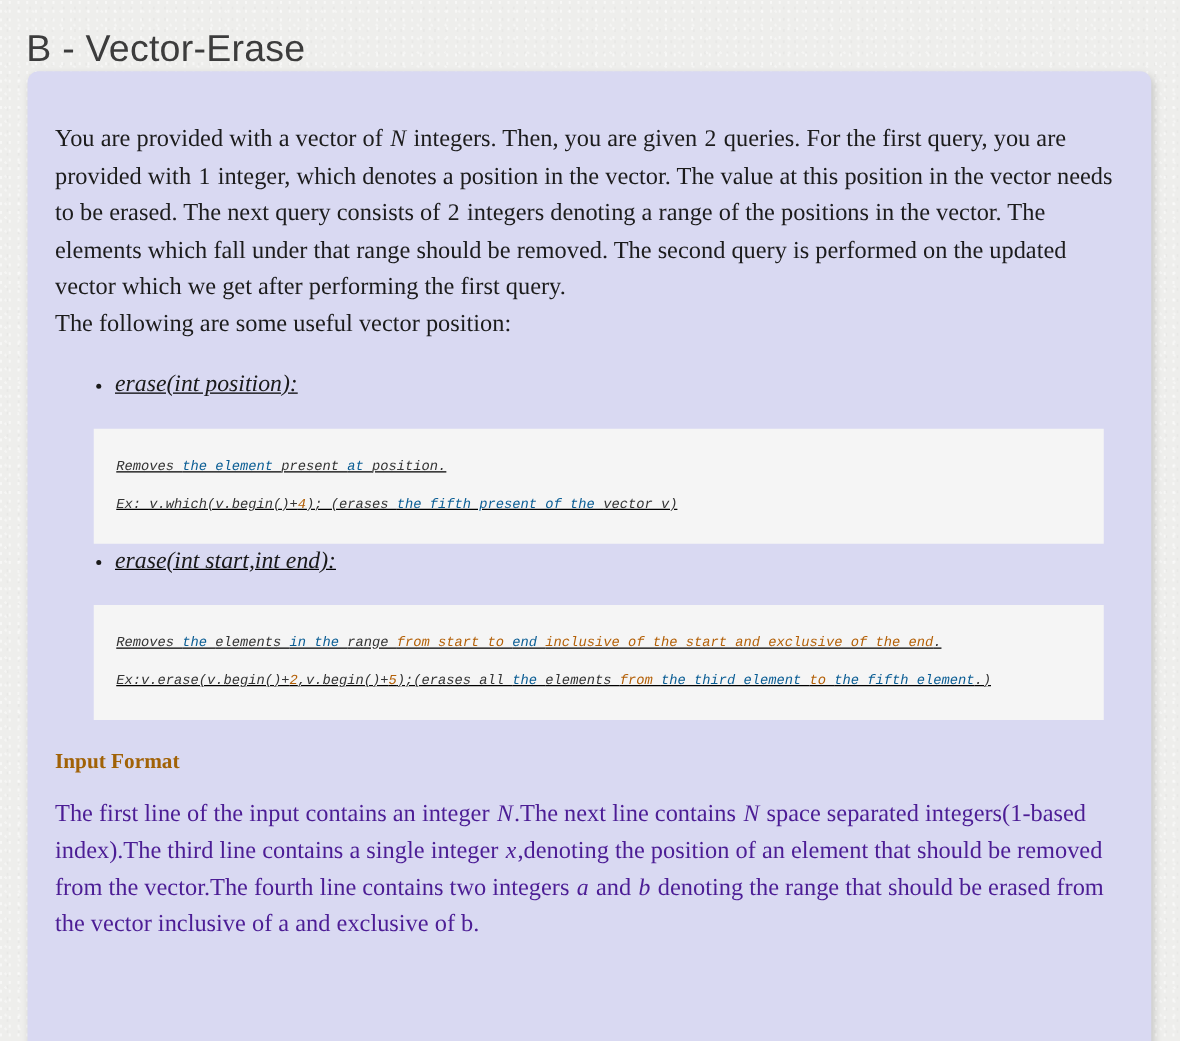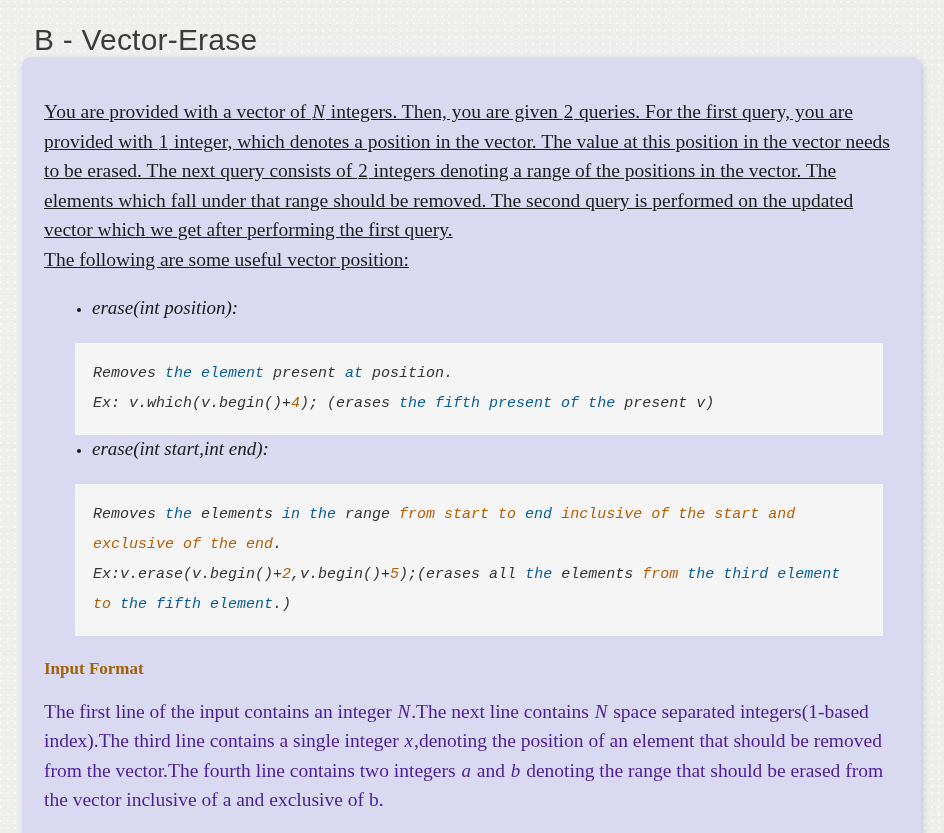--- a/index.html
+++ b/index.html
@@ -21,21 +21,21 @@
     background-color: #eeeeec;
     background-image:
       radial-gradient(circle at 13% 27%, rgba(255,255,255,.55) 0 1px, transparent 1px),
       radial-gradient(circle at 67% 71%, rgba(0,0,0,.022) 0 1px, transparent 1px),
       radial-gradient(circle at 41% 83%, rgba(255,255,255,.4) 0 1px, transparent 1px);
     background-size: 7px 7px, 9px 9px, 11px 11px;
   }
 
   .page-title {
     position: absolute;
-    left: 34px;
+    left: 21px;
     top: -2px;
     font-family: "Liberation Sans", "DejaVu Sans", sans-serif;
     font-size: 30px;
     font-weight: 400;
     color: #3c3c3c;
     letter-spacing: 0.2px;
     line-height: 44px;
     white-space: nowrap;
   }
 
@@ -53,47 +53,47 @@
     overflow: hidden;
   }
 
   .statement {
     font-size: 19.5px;
     line-height: 29.6px;
     color: #1c1c1c;
     text-align: left;
     margin: 0;
     padding: 0 0 0 0;
-    text-decoration: underline;
   }
   .statement .mjx { font-family: "Liberation Serif","DejaVu Serif",serif; font-style: italic; font-size: 19px; padding: 0 1px; }
   .statement .mjx-num { font-family: "Liberation Serif","DejaVu Serif",serif; font-style: normal; font-size: 19px; padding: 0 1px; }
 
   ul.func-list {
     list-style: disc;
     margin: 19px 0 0 0;
     padding-left: 48px;
+    text-decoration: underline;
   }
   ul.func-list > li {
     font-style: italic;
     font-size: 19px;
     line-height: 28px;
     color: #1a1a1a;
     margin: 0;
   }
   ul.func-list > li::marker { font-size: 15px; }
 
   .code-block {
     background: #f5f5f5;
     margin: 21px 0 0 -17px;
     width: 808px;
     box-sizing: border-box;
     padding: 16px 18px 16px 18px;
     font-family: "Liberation Mono", "DejaVu Sans Mono", monospace;
-    font-size: 15px;
+    font-size: 11px;
     line-height: 30px;
     color: #333333;
     white-space: normal;
     word-spacing: 0px;
   }
   .code-block .ln { display: block; }
   .kw-blue  { color: #0a5d94; }
   .kw-orange{ color: #b35f06; }
   .kw-plain { color: #333333; }
 
@@ -127,21 +127,21 @@
   <p class="statement">
     <span>You are provided with a vector of </span><span class="mjx">N</span><span> integers. Then, you are given </span><span class="mjx-num">2</span><span> queries. For the first query, you are provided with </span><span class="mjx-num">1</span><span> integer, which denotes a position in the vector. The value at this position in the vector needs to be erased. The next query consists of </span><span class="mjx-num">2</span><span> integers denoting a range of the positions in the vector. The elements which fall under that range should be removed. The second query is performed on the updated vector which we get after performing the first query.</span><br>
     <span>The following are some useful vector position:</span>
   </p>
 
   <ul class="func-list">
     <li>
       <span>erase(int position):</span>
       <div class="code-block">
         <span class="ln"><span class="kw-plain">Removes </span><span class="kw-blue">the element </span><span class="kw-plain">present </span><span class="kw-blue">at </span><span class="kw-plain">position.</span></span>
-        <span class="ln"><span class="kw-plain">Ex: v.which(v.begin()+</span><span class="kw-orange">4</span><span class="kw-plain">); (erases </span><span class="kw-blue">the fifth present of the </span><span class="kw-plain">present v)</span></span>
+        <span class="ln"><span class="kw-plain">Ex: v.which(v.begin()+</span><span class="kw-orange">4</span><span class="kw-plain">); (erases </span><span class="kw-blue">the fifth present of the </span><span class="kw-plain">vector v)</span></span>
       </div>
     </li>
     <li class="item-2">
       <span>erase(int start,int end):</span>
       <div class="code-block">
         <span class="ln"><span class="kw-plain">Removes </span><span class="kw-blue">the </span><span class="kw-plain">elements </span><span class="kw-blue">in the </span><span class="kw-plain">range </span><span class="kw-orange">from start to </span><span class="kw-blue">end </span><span class="kw-orange">inclusive of the start and exclusive of the end</span><span class="kw-plain">.</span></span>
         <span class="ln"><span class="kw-plain">Ex:v.erase(v.begin()+</span><span class="kw-orange">2</span><span class="kw-plain">,v.begin()+</span><span class="kw-orange">5</span><span class="kw-plain">);(erases all </span><span class="kw-blue">the </span><span class="kw-plain">elements </span><span class="kw-orange">from </span><span class="kw-blue">the third element </span><span class="kw-orange">to </span><span class="kw-blue">the fifth element</span><span class="kw-plain">.)</span></span>
       </div>
     </li>
   </ul>

